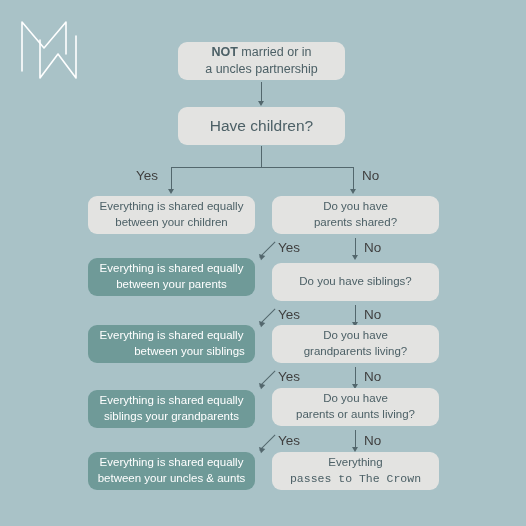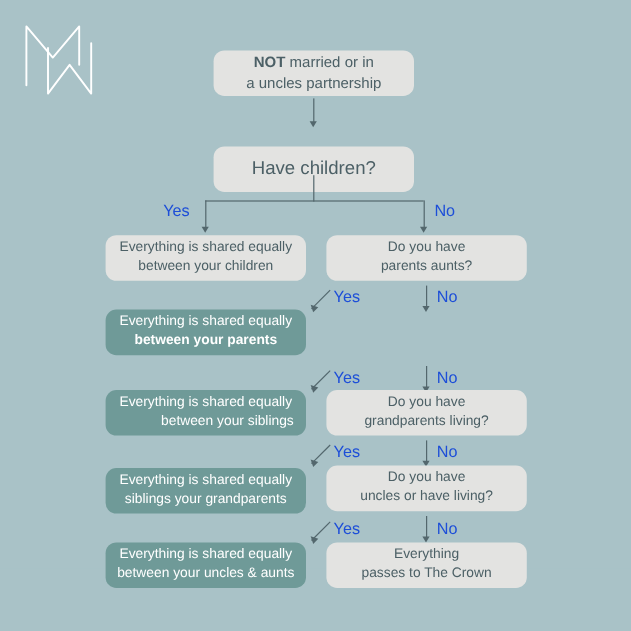--- a/index.html
+++ b/index.html
@@ -92,21 +92,21 @@
     height: 0;
     border-top: 3.5px solid transparent;
     border-bottom: 3.5px solid transparent;
     border-right: 6px solid #53676d;
   }
 
   
   .branch-label {
     position: absolute;
     font-size: 13.5px;
-    color: #1d4ed8;
+    color: #404040;
     white-space: nowrap;
   }
 </style>
 </head>
 <body>
 
 <div id="canvas">
 
   <div class="logo">
     <svg width="80" height="72" viewBox="0 0 80 72" fill="none" stroke="#ffffff" stroke-width="1.6" stroke-linecap="round" stroke-linejoin="round">
@@ -117,54 +117,57 @@
     </svg>
   </div>
 
   <div class="box box-light fs-13" style="left:178px; top:42px; width:167px; height:38px;">
     <span><b class="bold-not">NOT</b><span style="display:inline;"> married or in</span><br><span style="display:inline;">a uncles partnership</span></span>
   </div>
 
   <div class="v-line" style="left:261px; top:82px; height:20px;"></div>
   <div class="arrow-head" style="left:258px; top:101px;"></div>
 
-  <div class="box box-light fs-15" style="left:178px; top:122px; width:167px; height:38px;">
+  <div class="box box-light fs-15" style="left:178px; top:107px; width:167px; height:38px;">
     <span>Have children?</span>
   </div>
 
   <div class="v-line" style="left:261px; top:146px; height:22px;"></div>
   <div class="h-line" style="left:171px; top:167px; width:182px;"></div>
   <div class="v-line" style="left:171px; top:167px; height:23px;"></div>
   <div class="arrow-head" style="left:168px; top:189px;"></div>
   <div class="v-line" style="left:353px; top:167px; height:23px;"></div>
   <div class="arrow-head" style="left:350px; top:189px;"></div>
 
   <div class="branch-label" style="left:136px; top:168px;">Yes</div>
   <div class="branch-label" style="left:362px; top:168px;">No</div>
 
   <div class="box box-light fs-11" style="left:88px; top:196px; width:167px; height:38px;">
     <span><span style="display:inline;">Everything is shared equally</span><br><span style="display:inline;">between your children</span></span>
   </div>
 
   <div class="box box-light fs-11" style="left:272px; top:196px; width:167px; height:38px;">
-    <span><span style="display:inline;">Do you have</span><br><span style="display:inline;">parents aunts?</span></span>
+    <span><span style="display:inline;">Do you have</span><br><span style="display:inline;">parents shared?</span></span>
   </div>
 
   <div class="diag-line" style="left:275px; top:241px; width:22px; transform:rotate(135deg);"></div>
   <div class="diag-head" style="left:258px; top:253px; transform:rotate(45deg);"></div>
   <div class="branch-label" style="left:278px; top:240px;">Yes</div>
 
   <div class="v-line" style="left:355px; top:238px; height:18px;"></div>
   <div class="arrow-head" style="left:352px; top:255px;"></div>
   <div class="branch-label" style="left:364px; top:240px;">No</div>
 
   <div class="box box-teal fs-11" style="left:88px; top:258px; width:167px; height:38px;">
-    <span><span style="display:inline;">Everything is shared equally</span><br><span style="display:inline;font-weight:bold;">between your parents</span></span>
-  </div>
-
+    <span><span style="display:inline;">Everything is shared equally</span><br><span style="display:inline;">between your parents</span></span>
+  </div>
+
+  <div class="box box-light fs-11" style="left:272px; top:263px; width:167px; height:38px;">
+    <span>Do you have siblings?</span>
+  </div>
 
   <div class="diag-line" style="left:275px; top:308px; width:22px; transform:rotate(135deg);"></div>
   <div class="diag-head" style="left:258px; top:320px; transform:rotate(45deg);"></div>
   <div class="branch-label" style="left:278px; top:307px;">Yes</div>
 
   <div class="v-line" style="left:355px; top:305px; height:18px;"></div>
   <div class="arrow-head" style="left:352px; top:322px;"></div>
   <div class="branch-label" style="left:364px; top:307px;">No</div>
 
   <div class="box box-teal fs-11" style="left:88px; top:325px; width:167px; height:38px;">
@@ -181,32 +184,32 @@
 
   <div class="v-line" style="left:355px; top:367px; height:18px;"></div>
   <div class="arrow-head" style="left:352px; top:384px;"></div>
   <div class="branch-label" style="left:364px; top:369px;">No</div>
 
   <div class="box box-teal fs-11" style="left:88px; top:390px; width:167px; height:38px;">
     <span><span style="display:inline;">Everything is shared equally</span><br><span style="display:inline;">siblings your grandparents</span></span>
   </div>
 
   <div class="box box-light fs-11" style="left:272px; top:388px; width:167px; height:38px;">
-    <span><span style="display:inline;">Do you have</span><br><span style="display:inline;">uncles or have living?</span></span>
+    <span><span style="display:inline;">Do you have</span><br><span style="display:inline;">parents or aunts living?</span></span>
   </div>
 
   <div class="diag-line" style="left:275px; top:434px; width:22px; transform:rotate(135deg);"></div>
   <div class="diag-head" style="left:258px; top:446px; transform:rotate(45deg);"></div>
   <div class="branch-label" style="left:278px; top:433px;">Yes</div>
 
   <div class="v-line" style="left:355px; top:430px; height:18px;"></div>
   <div class="arrow-head" style="left:352px; top:447px;"></div>
   <div class="branch-label" style="left:364px; top:433px;">No</div>
 
   <div class="box box-teal fs-11" style="left:88px; top:452px; width:167px; height:38px;">
     <span><span style="display:inline;">Everything is shared equally</span><br><span style="display:inline;">between your uncles &amp; aunts</span></span>
   </div>
 
   <div class="box box-light fs-11" style="left:272px; top:452px; width:167px; height:38px;">
-    <span><span style="display:inline;text-align:center;">Everything</span><br><span style="display:inline;">passes to The Crown</span></span>
+    <span><span style="display:inline;text-align:center;">Everything</span><br><span style="display:inline;font-family:Liberation Mono, monospace;">passes to The Crown</span></span>
   </div>
 
 </div>
 
 </body></html>

